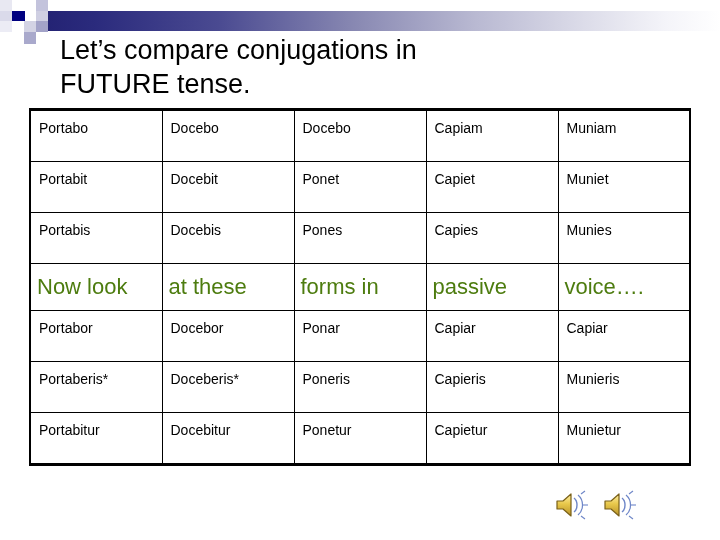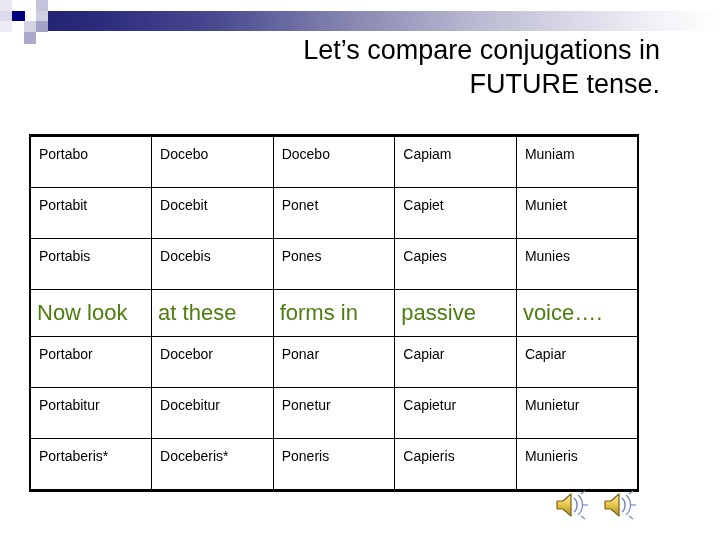--- a/index.html
+++ b/index.html
@@ -55,34 +55,34 @@
   .sq-j { left: 36px; top: 21px; width: 12px; height: 11px; background: #a3a3c8; }
   .sq-k { left: 24px; top: 32px; width: 12px; height: 12px; background: #a9a9cc; }
   .sq-l { left: 36px; top: 32px; width: 12px; height: 12px; background: #ffffff; }
 
   
   #slide-title {
     position: absolute;
     left: 60px;
     top: 33px;
     width: 600px;
-    text-align: right;
+    text-align: left;
     font-size: 27px;
     line-height: 34px;
     color: #000000;
     font-family: "Liberation Sans", sans-serif;
     white-space: pre-line;
   }
 
   
   #conjugation-table {
     position: absolute;
     left: 29px;
-    top: 134px;
-    width: 610px;
+    top: 108px;
+    width: 662px;
     border-collapse: collapse;
     table-layout: fixed;
     border-top: 3px solid #000000;
     border-bottom: 3px solid #000000;
     border-left: 2px solid #000000;
     border-right: 2px solid #000000;
   }
   #conjugation-table td {
     border: 1px solid #000000;
     padding: 0 0 0 8px;
@@ -231,50 +231,50 @@
         </td>
         <td>
           <span class="cell-txt">Capiar</span>
         </td>
         <td>
           <span class="cell-txt">Capiar</span>
         </td>
       </tr>
       <tr>
         <td>
+          <span class="cell-txt">Portaberis*</span>
+        </td>
+        <td>
+          <span class="cell-txt">Doceberis*</span>
+        </td>
+        <td>
+          <span class="cell-txt">Poneris</span>
+        </td>
+        <td>
+          <span class="cell-txt">Capieris</span>
+        </td>
+        <td>
+          <span class="cell-txt">Munieris</span>
+        </td>
+      </tr>
+      <tr>
+        <td>
           <span class="cell-txt">Portabitur</span>
         </td>
         <td>
           <span class="cell-txt">Docebitur</span>
         </td>
         <td>
           <span class="cell-txt">Ponetur</span>
         </td>
         <td>
           <span class="cell-txt">Capietur</span>
         </td>
         <td>
           <span class="cell-txt">Munietur</span>
-        </td>
-      </tr>
-      <tr>
-        <td>
-          <span class="cell-txt">Portaberis*</span>
-        </td>
-        <td>
-          <span class="cell-txt">Doceberis*</span>
-        </td>
-        <td>
-          <span class="cell-txt">Poneris</span>
-        </td>
-        <td>
-          <span class="cell-txt">Capieris</span>
-        </td>
-        <td>
-          <span class="cell-txt">Munieris</span>
         </td>
       </tr>
     </tbody>
 </table>
 
 <div id="sound-icons">
   <div class="sound-icon first">
     <svg viewBox="0 0 40 36" width="40" height="36" aria-hidden="true">
       <defs>
         <linearGradient id="gold1" x1="0" y1="0" x2="0" y2="1">

